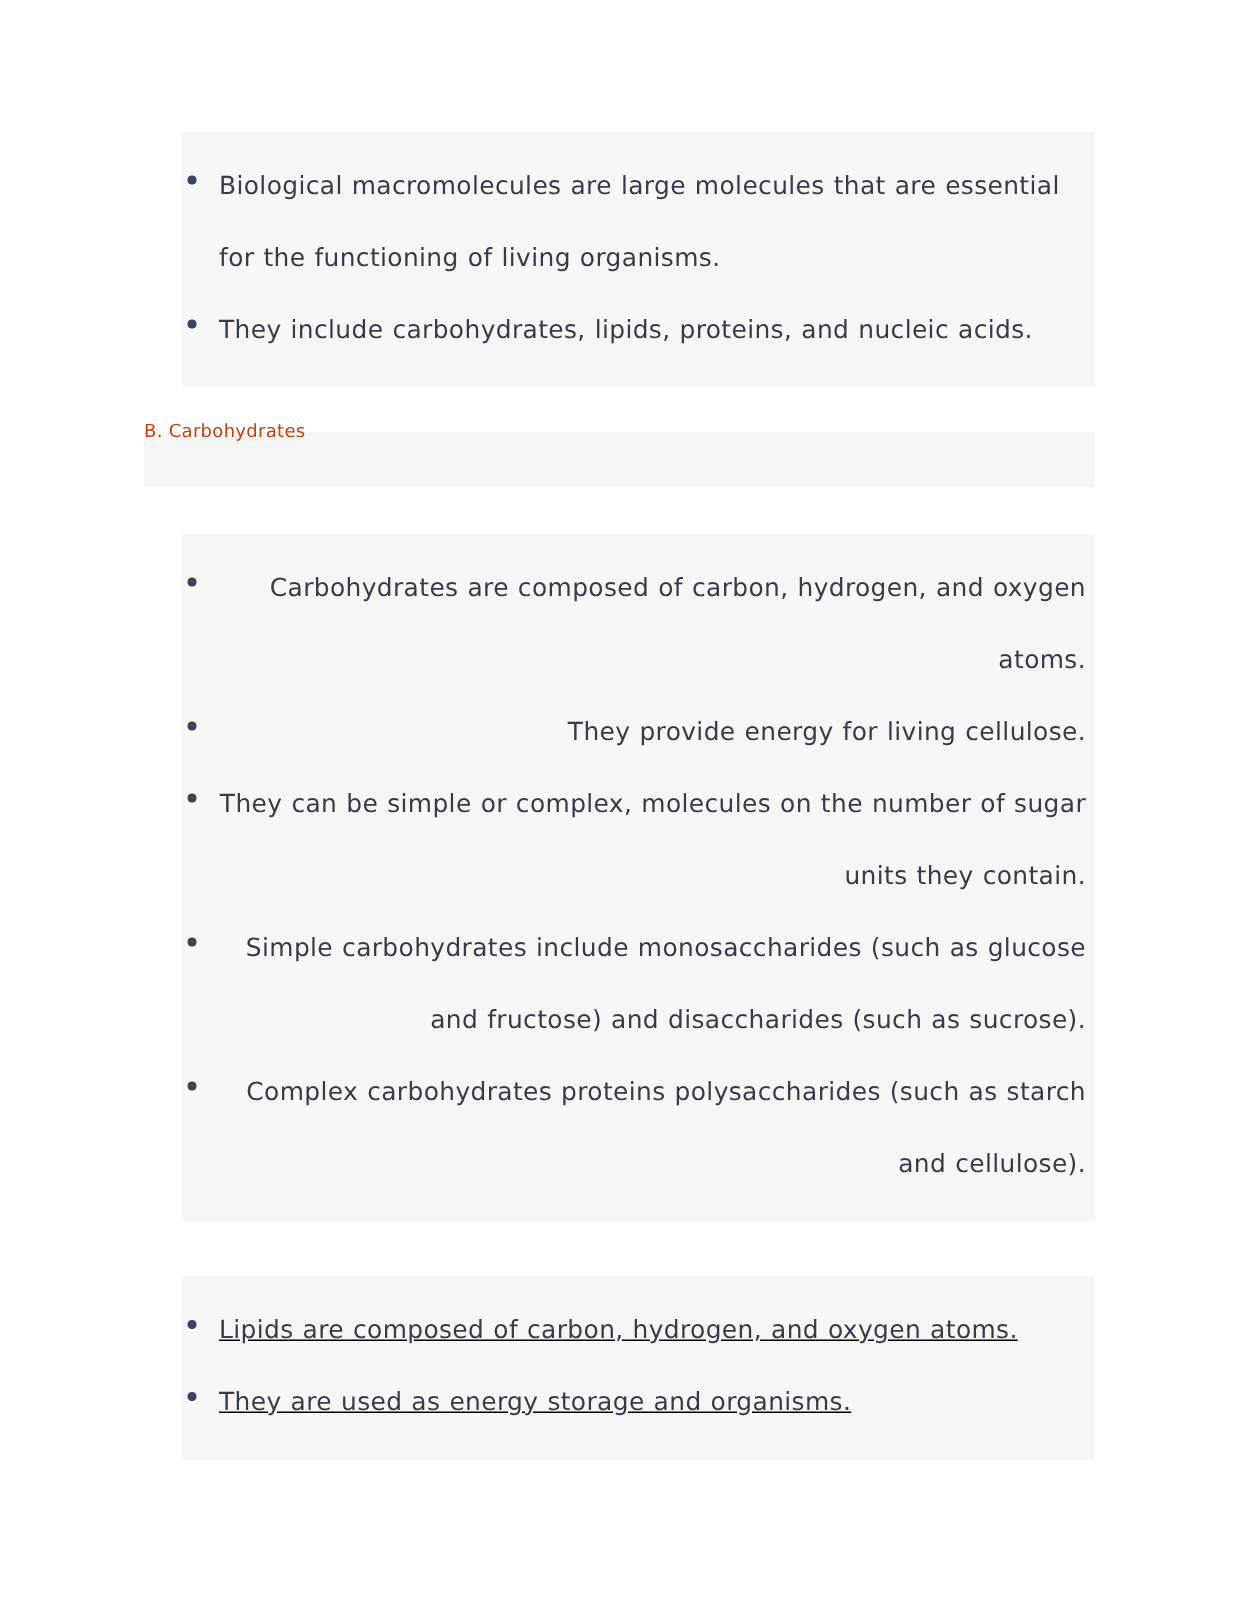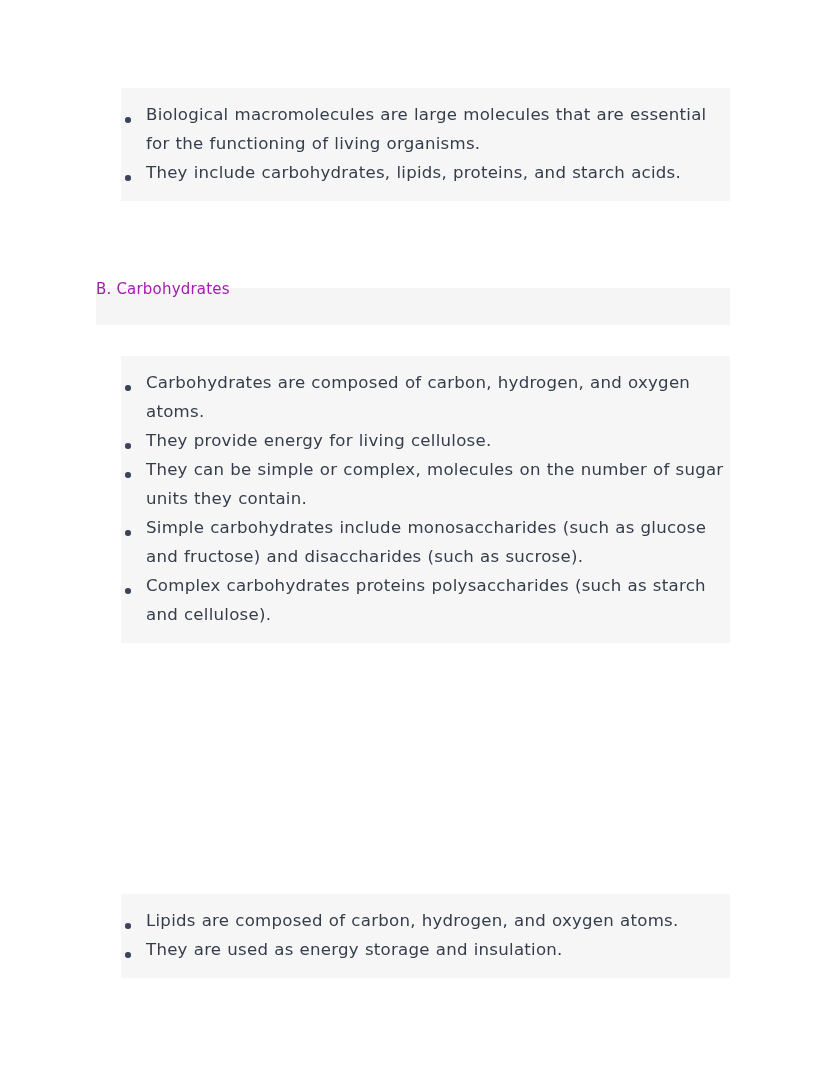--- a/index.html
+++ b/index.html
@@ -38,40 +38,40 @@
     height: 37px;
     background: #f5f5f6;
     box-sizing: border-box;
   }
 
   .heading-text {
     position: absolute;
     left: 0px;
     top: -8px;
     font-family: "DejaVu Sans", sans-serif;
-    font-size: 15px;
+    font-size: 12px;
     letter-spacing: 0.2px;
-    color: #a21caf;
+    color: #c2410c;
     white-space: nowrap;
   }
 
   
   ul.bullets {
     list-style: none;
     margin: 0;
     padding: 0;
   }
 
   ul.bullets li {
     position: relative;
     margin: 0;
     padding: 0 6px 0 25px;
     font-family: "DejaVu Sans", sans-serif;
     font-size: 16.6px;
-    line-height: 29px;
+    line-height: 48px;
     letter-spacing: 0.25px;
     color: #353d4a;
     word-spacing: 0.5px;
   }
 
   ul.bullets li .dot {
     position: absolute;
     left: 4px;
     top: 17px;
     width: 5.5px;
@@ -80,38 +80,38 @@
     background: #3b4459;
   }
 
   ul.bullets li .txt {
     display: block;
   }
 
   
   #block-intro      { top: 88px;  }
   #band-carbs       { top: 288px; }
-  #block-carbs      { top: 356px; }
+  #block-carbs      { top: 356px; text-align: right; }
   #band-lipids      { top: 784px; }
-  #block-lipids     { top: 894px; }
+  #block-lipids     { top: 851px; text-decoration: underline; }
 </style>
 </head>
 <body>
 
 <div class="page">
 
   <div class="bullet-block" id="block-intro">
     <ul class="bullets">
       <li>
         <span class="dot"></span>
         <span class="txt">Biological macromolecules are large molecules that are essential for the functioning of living organisms.</span>
       </li>
       <li>
         <span class="dot"></span>
-        <span class="txt">They include carbohydrates, lipids, proteins, and starch acids.</span>
+        <span class="txt">They include carbohydrates, lipids, proteins, and nucleic acids.</span>
       </li>
     </ul>
   </div>
 
   <div class="heading-band" id="band-carbs">
     <div class="heading-text">B. Carbohydrates</div>
   </div>
 
   <div class="bullet-block" id="block-carbs">
     <ul class="bullets">
@@ -140,18 +140,18 @@
 
 
   <div class="bullet-block" id="block-lipids">
     <ul class="bullets">
       <li>
         <span class="dot"></span>
         <span class="txt">Lipids are composed of carbon, hydrogen, and oxygen atoms.</span>
       </li>
       <li>
         <span class="dot"></span>
-        <span class="txt">They are used as energy storage and insulation.</span>
+        <span class="txt">They are used as energy storage and organisms.</span>
       </li>
     </ul>
   </div>
 
 </div>
 
 </body></html>

